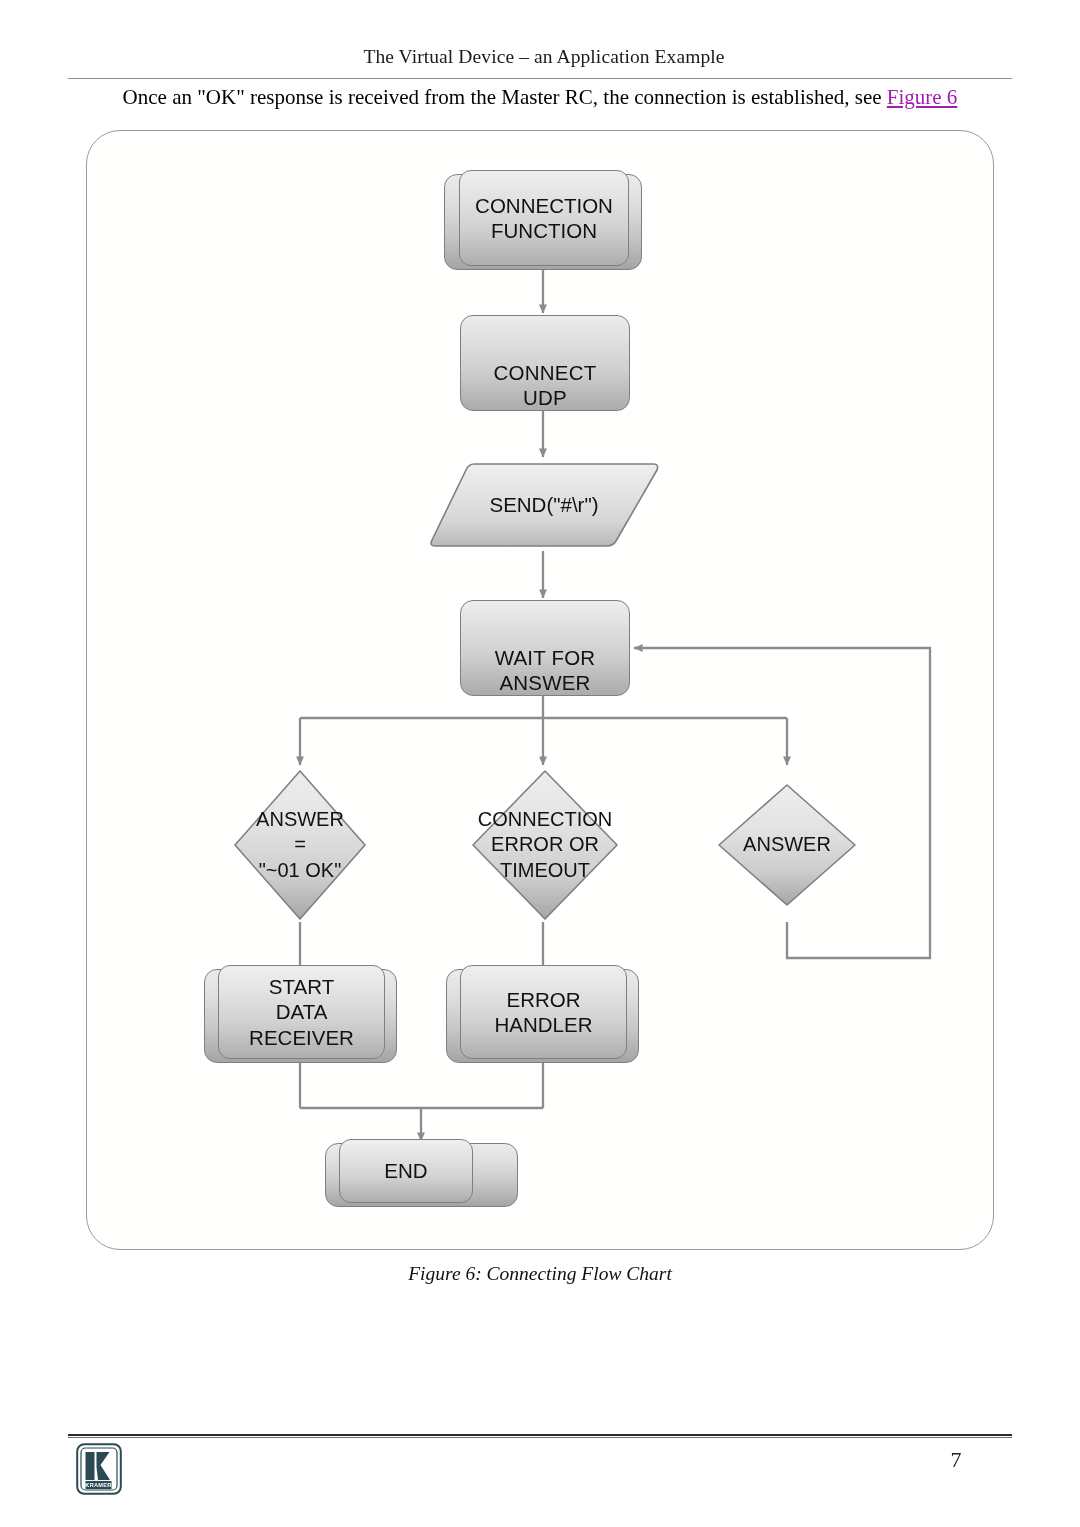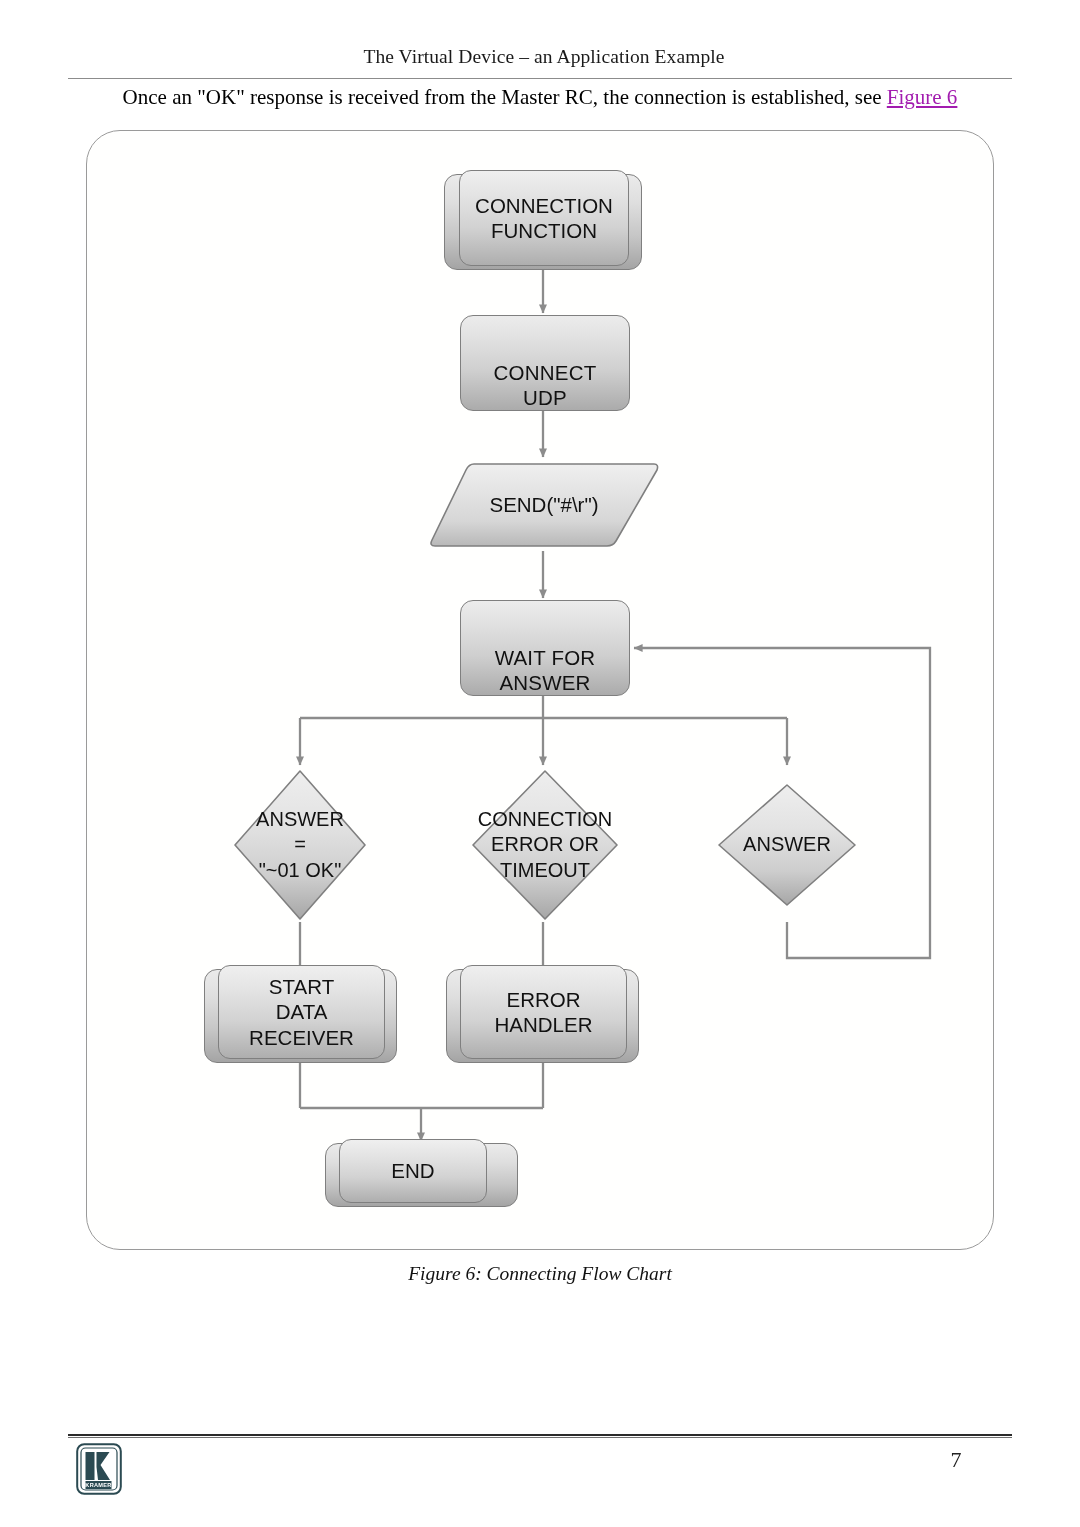--- a/index.html
+++ b/index.html
@@ -362,21 +362,21 @@
 <div class="subr" style="left:446px; top:969px; width:193px; height:94px;padding-left:16px;">
   <div class="subr-inner" style="left:13px; top:-5px; width:167px; height:94px;">
     <div>
       <div>ERROR</div>
       <div>HANDLER</div>
     </div>
   </div>
 </div>
 
 <div class="subr" style="left:325px; top:1143px; width:193px; height:64px;">
-  <div class="subr-inner" style="left:13px; top:-5px; width:148px; height:64px;">
+  <div class="subr-inner" style="left:13px; top:-5px; width:134px; height:64px;">
     <div>END</div>
   </div>
 </div>
 
 <div id="figure-caption">Figure 6: Connecting Flow Chart</div>
 
 <div id="footer-rule-top"></div>
 <div id="footer-rule-bot"></div>
 
 <div id="kramer-logo">

